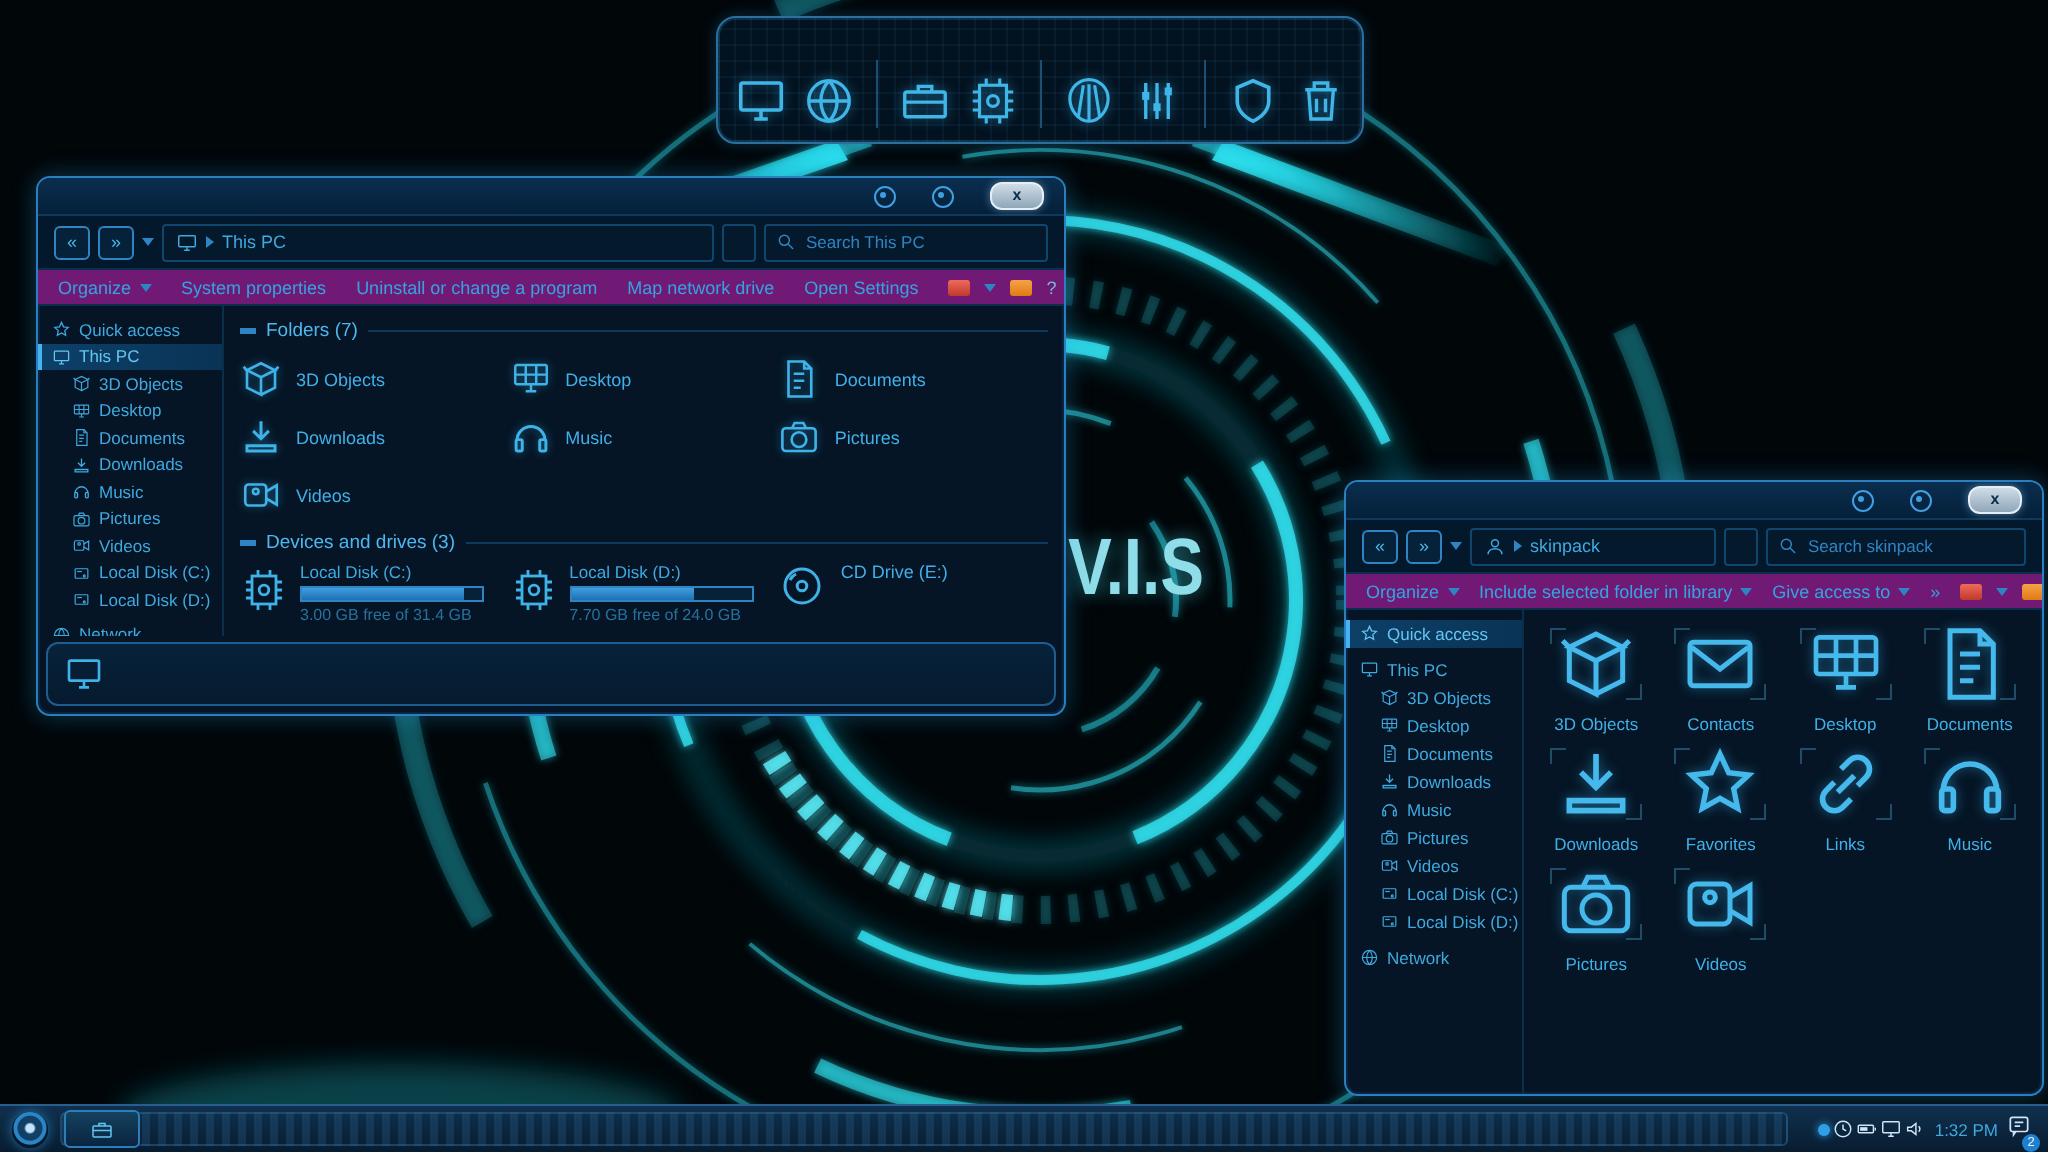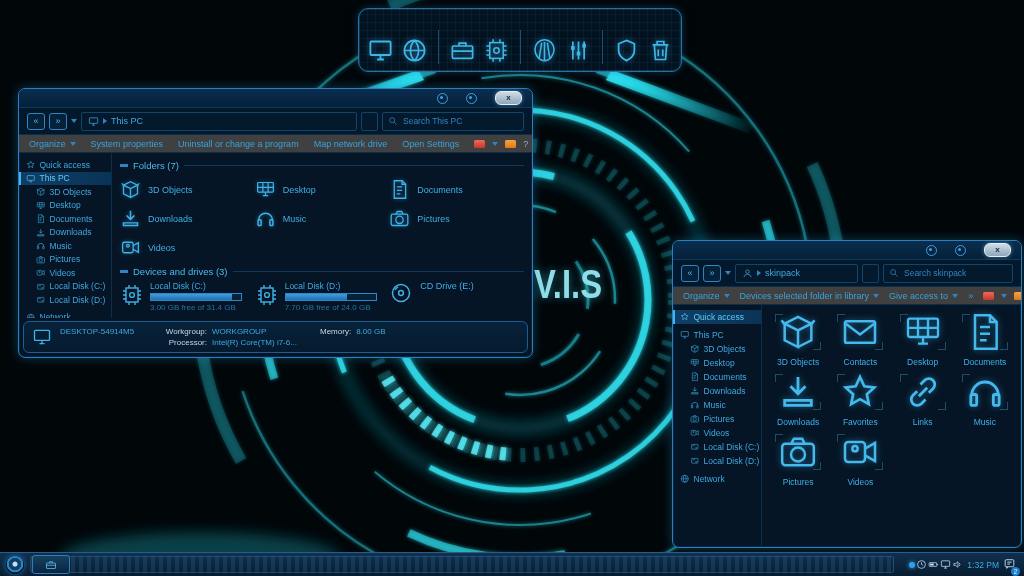--- a/index.html
+++ b/index.html
@@ -42,21 +42,21 @@
   .crumb .ic{width:11px;height:11px;}
   .rcaret{width:0;height:0;border-top:3.5px solid transparent;border-bottom:3.5px solid transparent;
     border-left:4px solid #2f84c4;display:inline-block;}
   .minibox{width:15px;height:17px;border:1px solid #10456e;background:rgba(5,26,45,.85);border-radius:2px;cursor:pointer;}
   .searchbox{width:130px;height:17px;border:1px solid #10456e;background:rgba(5,26,45,.85);border-radius:2px;
     display:flex;align-items:center;gap:3px;padding:0 5px;}
   .searchbox .ic{width:10px;height:10px;color:#2f84c4;}
   .searchbox input{flex:1;min-width:0;background:transparent;border:none;outline:none;color:#3fa9e0;font-size:8.5px;
     font-family:"Liberation Sans",sans-serif;}
   .searchbox input::placeholder{color:#2f84c4;opacity:1;}
-  .cmdbar{height:17px;flex:0 0 auto;background:#404040;border-bottom:1px solid #0a2f4d;display:flex;
+  .cmdbar{height:17px;flex:0 0 auto;background:#701a75;border-bottom:1px solid #0a2f4d;display:flex;
     align-items:center;gap:15px;padding:0 10px;font-size:9px;color:#35a3e0;}
   .cmditem{display:flex;align-items:center;gap:4px;cursor:pointer;white-space:nowrap;}
   .cmd-right{margin-left:auto;display:flex;align-items:center;gap:7px;}
   .mini-ic{width:11px;height:8px;border-radius:1.5px;display:inline-block;cursor:pointer;}
   .mini-red{background:linear-gradient(#ef6a5a,#c0392b);}
   .mini-orange{background:linear-gradient(#f5a249,#e07b12);}
   .help{color:#7fb6d9;font-size:9px;cursor:pointer;}
   .wbody{flex:1;display:flex;min-height:0;}
   .sidebar{width:92px;flex:0 0 auto;border-right:1px solid #0a2f4d;padding:5px 0 0 0;overflow:hidden;}
   #rwin .sidebar{width:88px;}
@@ -585,29 +585,20 @@
             </svg>
           <span>CD Drive (E:)</span>
         </div>
       </div>
     </div>
   </div>
   <div class="statusbar">
     <svg class="ic">
         <use href="#sy-monitor"></use>
       </svg>
-    <div class="stgrid">
-      <span class="stval">DESKTOP-54914M5</span>
-      <span class="stlbl">Workgroup:</span>
-      <span class="stval">WORKGROUP</span>
-      <span><span class="stlbl">Memory:</span><span class="stval">8.00 GB</span></span>
-      <span></span>
-      <span class="stlbl">Processor:</span>
-      <span class="stval" style="grid-column:span 2">Intel(R) Core(TM) i7-6...</span>
-    </div>
   </div>
 </div>
 
 <div class="window" id="rwin">
   <div class="titlebar">
     <span class="wbtn"></span>
     <span class="wbtn"></span>
     <span class="closebtn">x</span>
   </div>
   <div class="navbar">
@@ -628,21 +619,21 @@
         </svg>
       <input placeholder="Search skinpack" style="">
     </div>
   </div>
   <div class="cmdbar" style="gap:10px">
     <span class="cmditem">
         <span>Organize</span>
         <span class="caret"></span>
       </span>
     <span class="cmditem">
-        <span>Devices selected folder in library</span>
+        <span>Include selected folder in library</span>
         <span class="caret"></span>
       </span>
     <span class="cmditem">
         <span>Give access to</span>
         <span class="caret"></span>
       </span>
     <span class="cmditem">»</span>
     <span class="cmd-right">
       <span class="mini-ic mini-red"></span>
       <span class="caret"></span>

